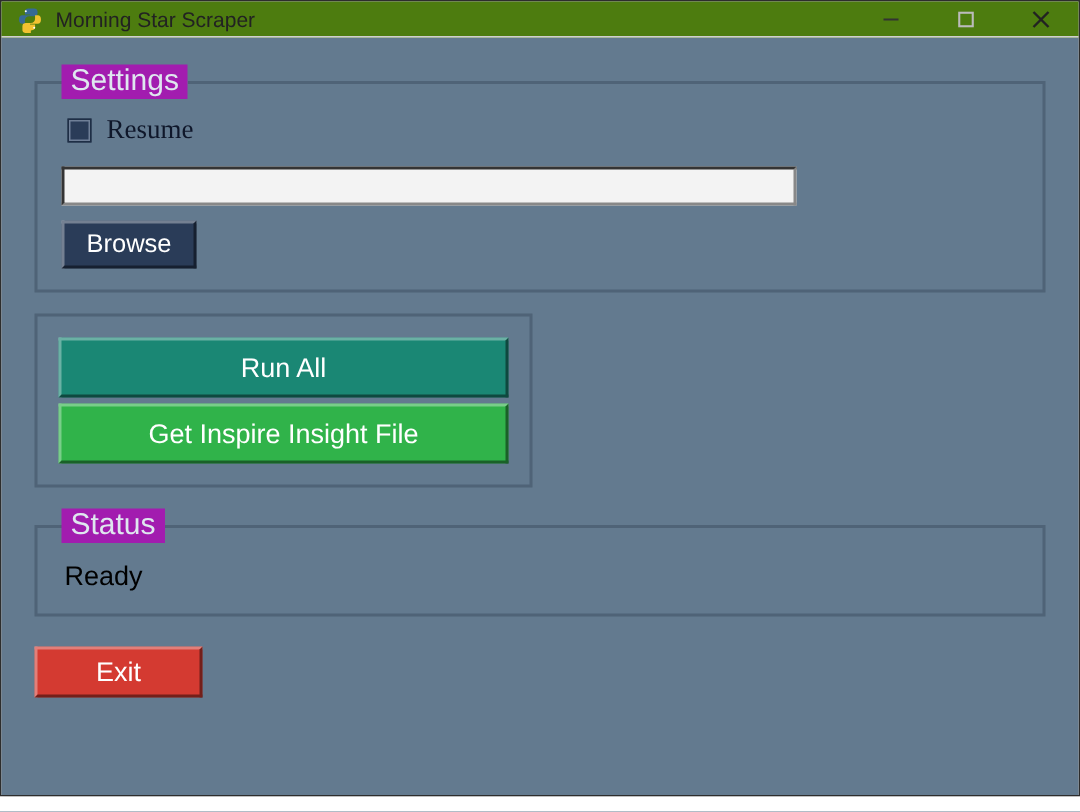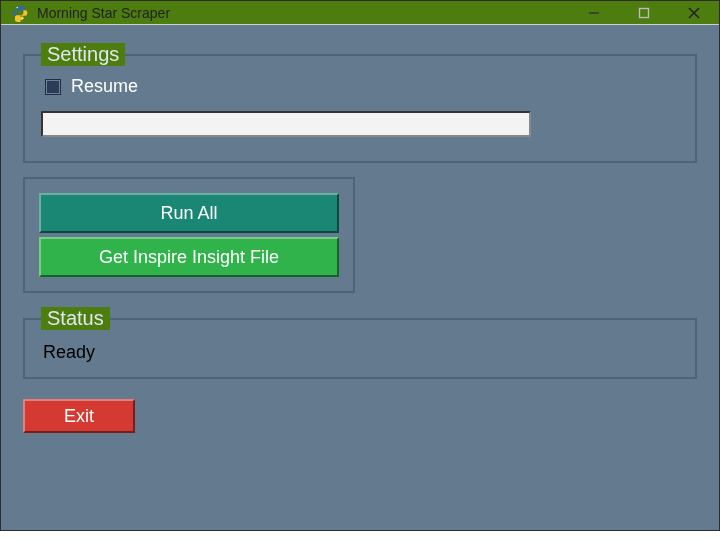--- a/index.html
+++ b/index.html
@@ -60,21 +60,21 @@
   fieldset.group {
     border: 2px solid #4f6377;
     margin: 0 0 14px 0;
     padding: 10px 16px 14px 16px;
     position: relative;
   }
   fieldset.group > legend {
     color: #dfe7ef;
     font-size: 20px;
     padding: 0 6px;
-    background: #4d7c0f;
+    background: #a21caf;
   }
 
   .question {
     color: #e6ecf3;
     font-size: 18px;
     margin: 2px 0 14px 2px;
   }
 
   .checkbox-row {
     display: flex;
@@ -83,22 +83,23 @@
     margin: 0 0 14px 4px;
   }
   .tk-check {
     width: 16px; height: 16px;
     background: #2a3c58;
     border: 1px solid #1e2e45;
     box-shadow: inset 0 0 0 1px #6f7f97;
     flex: none;
   }
   .cb-label {
-    color: #ffffff;
-    font-size: 18px;
+    color: #0f172a;
+    font-size: 18px;
+    font-family: Liberation Serif, serif;
   }
 
   .path-row {
     margin-bottom: 10px;
   }
   .path-input {
     width: 490px;
     height: 26px;
     background: #f3f3f3;
     border: 2px inset #888;
@@ -202,20 +203,21 @@
 
       <div class="checkbox-row">
         <span class="tk-check"></span>
         <span class="cb-label">Resume</span>
       </div>
 
       <div class="path-row">
         <input class="path-input" type="text" value="" style="">
       </div>
 
+      <button class="btn btn-raised btn-browse">Browse</button>
     </fieldset>
 
     
     <div class="actions-box">
       <button class="btn btn-raised action-btn btn-teal">Run All</button>
       <button class="btn btn-raised action-btn btn-green">Get Inspire Insight File</button>
     </div>
 
     
     <fieldset class="group" style="margin-bottom:12px;">

